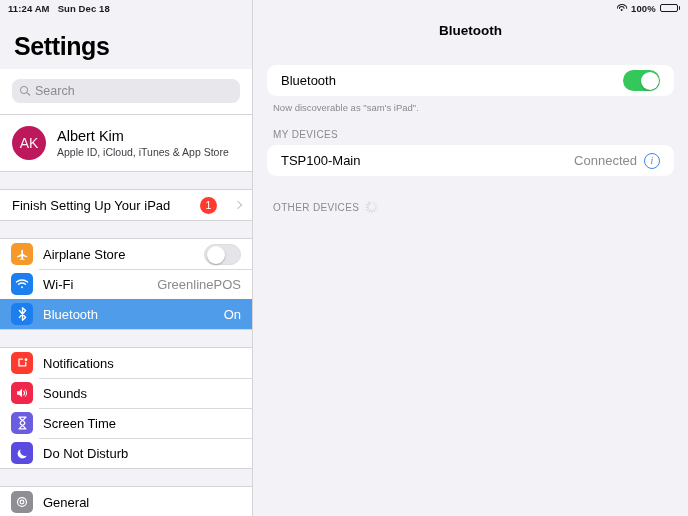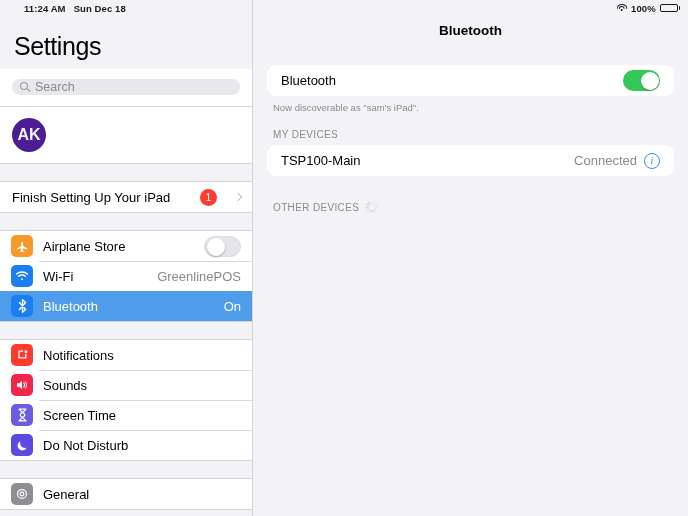--- a/index.html
+++ b/index.html
@@ -11,58 +11,58 @@
     -webkit-font-smoothing: antialiased;
   }
   .screen { position: relative; width: 688px; height: 516px; display: flex; }
 
   
   .status-bar {
     position: absolute; top: 0; left: 0; width: 688px; height: 16px;
     display: flex; align-items: center; z-index: 30;
     font-size: 9.5px; font-weight: bold; color: #1a1a1a; letter-spacing: .1px;
   }
-  .status-left { display: flex; align-items: center; gap: 8px; padding-left: 24px; }
+  .status-left { display: flex; align-items: center; gap: 8px; padding-left: 8px; }
   .status-right { margin-left: auto; display: flex; align-items: center; gap: 4px; padding-right: 8px; }
   .wifi-glyph { display: inline-block; width: 11px; height: 9px; position: relative; }
   .wifi-glyph i { position: absolute; left: 50%; transform: translateX(-50%); border: 1.3px solid #1a1a1a; border-bottom: none;
                   border-radius: 50% 50% 0 0 / 100% 100% 0 0; }
   .wifi-glyph i.a { width: 11px; height: 5px; top: 0; }
   .wifi-glyph i.b { width: 6.5px; height: 3px; top: 2.6px; }
   .wifi-glyph i.c { width: 2.6px; height: 2.6px; top: 5.4px; border-radius: 50%; background: #1a1a1a; border: none; }
   .batt { display: flex; align-items: center; }
   .batt-body { width: 18px; height: 8.5px; border: 1px solid #1a1a1a; border-radius: 2px; padding: 1px; }
   .batt-fill { height: 100%; width: 100%; background: #1a1a1a; border-radius: 1px; }
   .batt-cap { width: 1.5px; height: 3.5px; background: #1a1a1a; border-radius: 0 1px 1px 0; margin-left: .8px; }
 
   
   .sidebar {
     width: 253px; height: 516px; background: #f2f2f7;
     border-right: 1px solid #d3d3d8; position: relative; overflow: hidden;
   }
   .settings-title {
-    padding: 32px 0 0 14px; font-size: 25px; font-weight: normal; color: #000; letter-spacing: -.4px;
+    padding: 32px 0 0 14px; font-size: 25px; font-weight: bold; color: #000; letter-spacing: -.4px;
   }
   .search-wrap { padding: 10px 12px 11px 12px; background: #fff; margin-top: 8px; }
   .search-box {
-    height: 16px; background: #e7e7ec; border-radius: 8px; display: flex; align-items: center;
+    height: 24px; background: #e7e7ec; border-radius: 8px; display: flex; align-items: center;
     padding: 0 8px; gap: 5px;
   }
   .search-ico { width: 10px; height: 10px; position: relative; flex: none; }
   .search-ico .ring { position: absolute; top: 0; left: 0; width: 7.5px; height: 7.5px; border: 1.2px solid #8a8a8f; border-radius: 50%; }
   .search-ico .hdl { position: absolute; bottom: 0.3px; right: 0.3px; width: 4px; height: 1.2px; background: #8a8a8f; transform: rotate(45deg); transform-origin: right center; border-radius: 1px; }
   .search-placeholder { font-size: 12.5px; color: #8a8a8f; }
 
   .group { background: #fff; border-top: 1px solid #d3d3d8; border-bottom: 1px solid #d3d3d8; }
   .gap { height: 17px; background: #f2f2f7; }
 
   .account-row { display: flex; align-items: center; padding: 10px 12px; gap: 11px; background: #fff; height: 56px; }
   .avatar {
-    width: 34px; height: 34px; border-radius: 50%; background: #4c1d95; color: #f2f2f5;
-    display: flex; align-items: center; justify-content: center; font-size: 16px; font-weight: 700; flex: none;
+    width: 34px; height: 34px; border-radius: 50%; background: #be185d; color: #f2f2f5;
+    display: flex; align-items: center; justify-content: center; font-size: 14px; font-weight: 400; flex: none;
   }
   .account-name { font-size: 14.5px; color: #000; line-height: 1.25; }
   .account-sub { font-size: 10.5px; color: #3c3c43; line-height: 1.3; margin-top: 1px; }
 
   .row {
     display: flex; align-items: center; height: 30px; padding: 0 11px; gap: 10px;
     background: #fff; position: relative;
   }
   .row + .row::before {
     content: ""; position: absolute; left: 39px; right: 0; top: 0; height: 1px; background: #d8d8dd;
@@ -144,20 +144,24 @@
             <span class="ring"></span>
             <span class="hdl"></span>
           </span>
         <span class="search-placeholder">Search</span>
       </div>
     </div>
 
     <div class="group">
       <div class="account-row">
         <div class="avatar">AK</div>
+        <div>
+          <div class="account-name">Albert Kim</div>
+          <div class="account-sub">Apple ID, iCloud, iTunes &amp; App Store</div>
+        </div>
       </div>
     </div>
 
     <div class="gap"></div>
 
     <div class="group">
       <div class="row plain">
         <span class="row-label">Finish Setting Up Your iPad</span>
         <span class="badge">1</span>
         <span class="chevron"></span>

